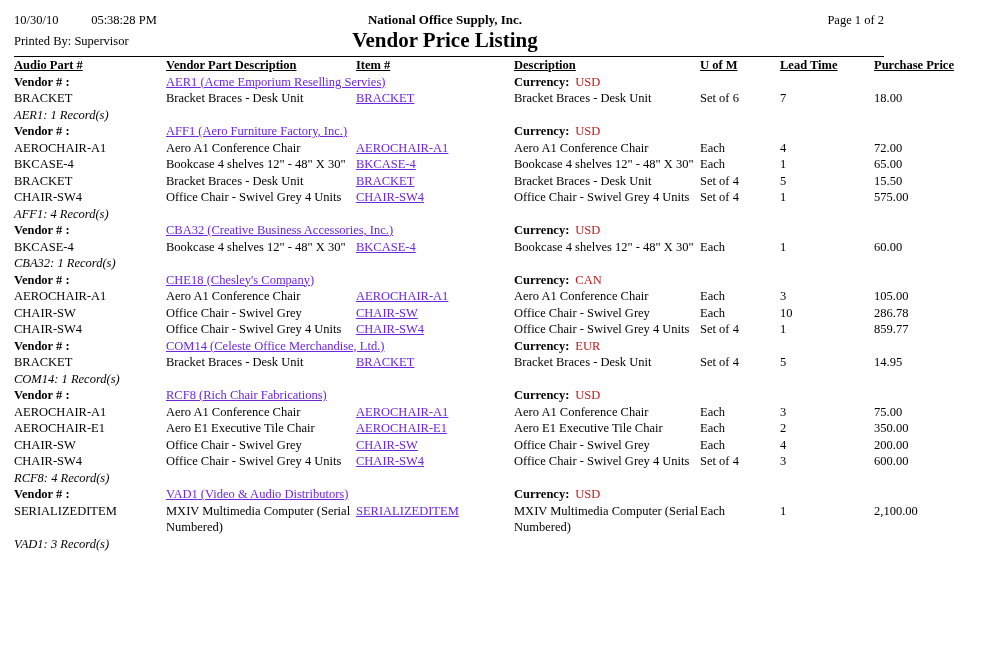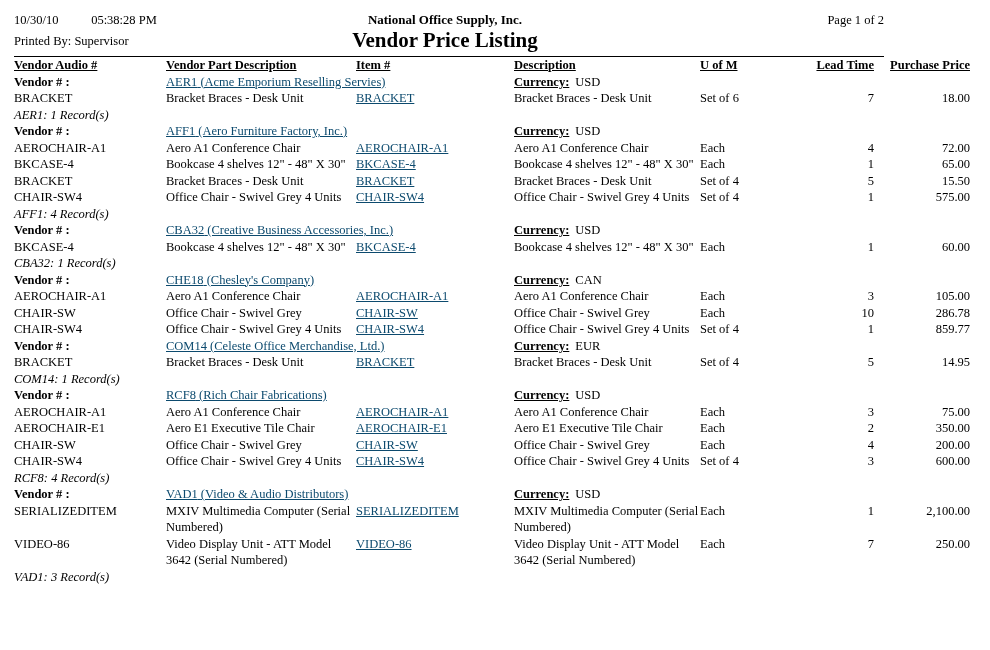--- a/index.html
+++ b/index.html
@@ -83,34 +83,34 @@
   .col5 { width: 80px; }
   .col6 { width: 94px; }
   .col7 { width: 96px; }
 
   .colhdr td {
     font-weight: bold;
     text-decoration: underline;
     padding-bottom: 3px;
     white-space: nowrap;
   }
-  .ta-r { text-align: right; }
+  .ta-r { text-align: left; }
 
   .vend-row td { padding-top: 6px; }
   .vend-label {
     font-weight: bold;
     white-space: nowrap;
   }
   .lnk {
-    color: #0c4a6e;
+    color: #6d28d9;
     text-decoration: none;
   }
   .lnk.u { text-decoration: underline; }
-  .curr-label { font-weight: bold; text-decoration: underline; }
-  .curr-val { color: #000000; padding-left: 6px; }
+  .curr-label { font-weight: bold; }
+  .curr-val { color: #b91c1c; padding-left: 6px; }
   .item-row td { }
   .cnt-row td {
     font-style: italic;
     padding-bottom: 1px;
     white-space: nowrap;
   }
   .desc-ind { padding-left: 26px; }
   .wrap { white-space: normal; }
   .nw { white-space: nowrap; }
 </style>
@@ -141,21 +141,21 @@
       <col class="col1">
         <col class="col2">
         <col class="col3">
         <col class="col4">
         <col class="col5">
         <col class="col6">
         <col class="col7">
     </colgroup>
     <tbody id="tbody">
         <tr class="colhdr">
-          <td>Vendor Audio #</td>
+          <td>Audio Part #</td>
           <td>Vendor Part Description</td>
           <td>Item #</td>
           <td class="desc-ind">Description</td>
           <td>U of M</td>
           <td class="ta-r">Lead Time</td>
           <td class="ta-r">Purchase Price</td>
         </tr>
         <tr class="vend-row">
           <td><span class="vend-label">Vendor # :</span></td>
           <td class="nw" colspan="2"><a class="lnk u" href="#"><span>AER1</span> <span>(Acme Emporium Reselling Servies)</span></a></td>
@@ -334,28 +334,19 @@
         </tr>
         <tr class="item-row">
           <td class="nw">SERIALIZEDITEM</td>
           <td class="wrap">MXIV Multimedia Computer (Serial Numbered)</td>
           <td><a class="lnk u" href="#">SERIALIZEDITEM</a></td>
           <td class="desc-ind wrap">MXIV Multimedia Computer (Serial Numbered)</td>
           <td class="nw">Each</td>
           <td class="ta-r">1</td>
           <td class="ta-r">2,100.00</td>
         </tr>
-        <tr class="item-row">
-          <td class="nw">VIDEO-86</td>
-          <td class="wrap">Video Display Unit - ATT Model 3642 (Serial Numbered)</td>
-          <td><a class="lnk u" href="#">VIDEO-86</a></td>
-          <td class="desc-ind wrap">Video Display Unit - ATT Model 3642 (Serial Numbered)</td>
-          <td class="nw">Each</td>
-          <td class="ta-r">7</td>
-          <td class="ta-r">250.00</td>
-        </tr>
         <tr class="cnt-row">
           <td colspan="7">VAD1: 3 Record(s)</td>
         </tr>
       </tbody>
   </table>
 
 </div>
 
 </body></html>

